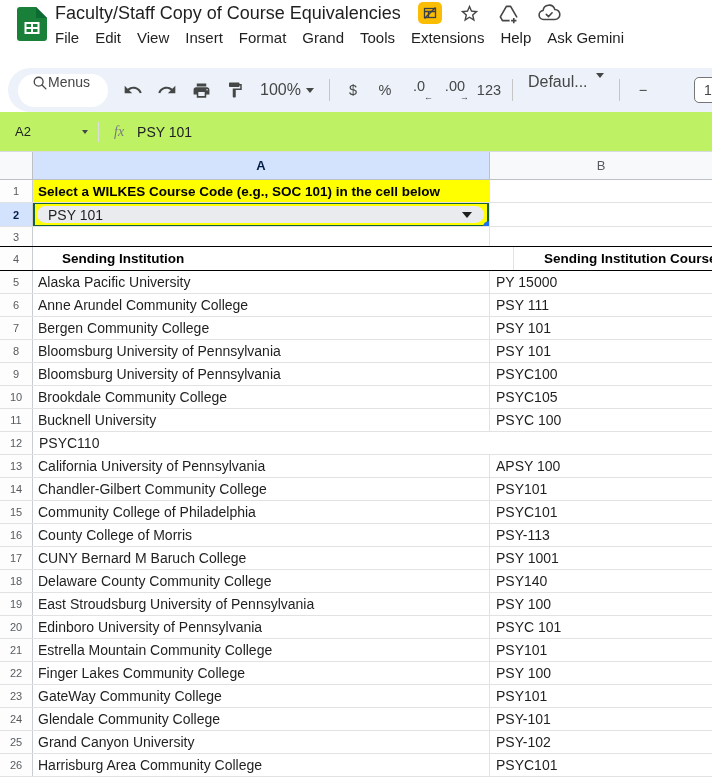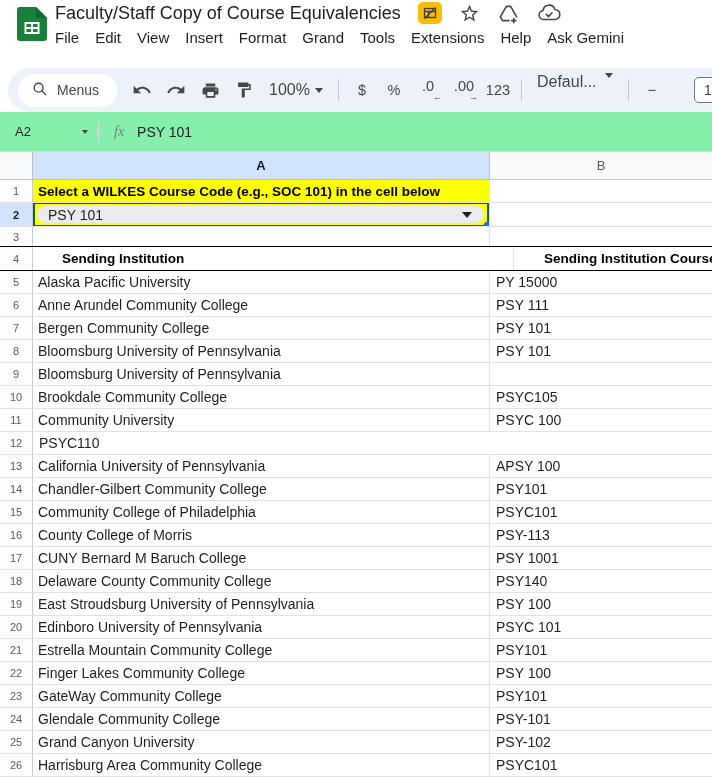--- a/index.html
+++ b/index.html
@@ -16,21 +16,21 @@
   .badge { width:24px; height:22px; background:#fbbc04; border-radius:5px;
     display:flex; align-items:center; justify-content:center; }
   .menubar { display:flex; margin-top:3px; margin-left:-8px; }
   .menu-item { font-size:15px; color:#1f1f1f; padding:1px 8px; border-radius:4px;
     white-space:nowrap; cursor:default; }
 
   
   .toolbar { margin-left:8px; margin-top:6px; height:44px; width:704px;
     background:#edf2fa; border-radius:22px 0 0 22px;
     display:flex; align-items:center; padding-left:10px; position:relative; }
-  .menus-pill { display:flex; align-items:center; gap:9px; background:#fff;
+  .menus-pill { display:flex; gap:0; background:#fff;
     border-radius:17px; height:33px; padding:0 18px 0 13px; margin-right:8px; }
   .menus-pill span { font-size:14px; color:#444746; }
   .tb-btn { width:34px; height:34px; border:none; background:transparent;
     display:flex; align-items:center; justify-content:center; border-radius:50%; }
   .tb-text { font-size:16px; color:#444746; }
   .zoom-sel { display:flex; align-items:center; gap:5px; padding:0 8px; height:34px; }
   .caret { width:0; height:0; border-left:4px solid transparent;
     border-right:4px solid transparent; border-top:5px solid #444746; }
   .tb-divider { width:1px; height:22px; background:#c4c7c5; margin:0 7px; }
   .fmt-btn { border:none; background:transparent; font-size:14.5px; color:#444746;
@@ -38,21 +38,21 @@
   .dec-btn { flex-direction:column; line-height:11px; padding-top:4px; width:36px; }
   .dec-arrow { font-size:9px; color:#444746; align-self:flex-end; margin-right:4px; }
   .font-sel { display:flex; align-items:flex-start; justify-content:space-between;
     width:92px; padding:0 8px; height:34px; }
   .size-box { position:absolute; right:-16px; top:9px; width:34px; height:26px;
     background:#fff; border:1.5px solid #747775; border-radius:5px;
     display:flex; align-items:center; padding-left:9px; font-size:14px; color:#444746; }
 
   
   .formula-bar { height:40px; display:flex; align-items:center;
-    border-bottom:1px solid #d7dade; background:#86efac; }
+    border-bottom:1px solid #d7dade; background:#bef264; }
   .name-box { width:98px; display:flex; align-items:center;
     justify-content:space-between; padding:0 10px 0 15px; }
   .name-box span { font-size:13px; color:#202124; }
   .nb-caret { border-left:3.5px solid transparent; border-right:3.5px solid transparent;
     border-top:4.5px solid #444746; }
   .fb-divider { width:1px; height:20px; background:#dadce0; }
   .fx { font-family:"Liberation Serif", serif; font-style:italic; font-size:14px;
     color:#787b80; margin:0 13px 0 15px; }
   .formula-value { font-size:14px; color:#202124; }
 
@@ -274,29 +274,30 @@
         <div class="cellB">PSY 101</div>
       </div>
       <div class="row row-data">
         <div class="rowhead">8</div>
         <div class="cellA">Bloomsburg University of Pennsylvania</div>
         <div class="cellB">PSY 101</div>
       </div>
       <div class="row row-data">
         <div class="rowhead">9</div>
         <div class="cellA">Bloomsburg University of Pennsylvania</div>
+        <div class="cellB">PSYC100</div>
       </div>
       <div class="row row-data">
         <div class="rowhead">10</div>
         <div class="cellA">Brookdale Community College</div>
         <div class="cellB">PSYC105</div>
       </div>
       <div class="row row-data">
         <div class="rowhead">11</div>
-        <div class="cellA">Community University</div>
+        <div class="cellA">Bucknell University</div>
         <div class="cellB">PSYC 100</div>
       </div>
       <div class="row row-data">
         <div class="rowhead">12</div>
         <div class="cellB">PSYC110</div>
       </div>
       <div class="row row-data">
         <div class="rowhead">13</div>
         <div class="cellA">California University of Pennsylvania</div>
         <div class="cellB">APSY 100</div>

